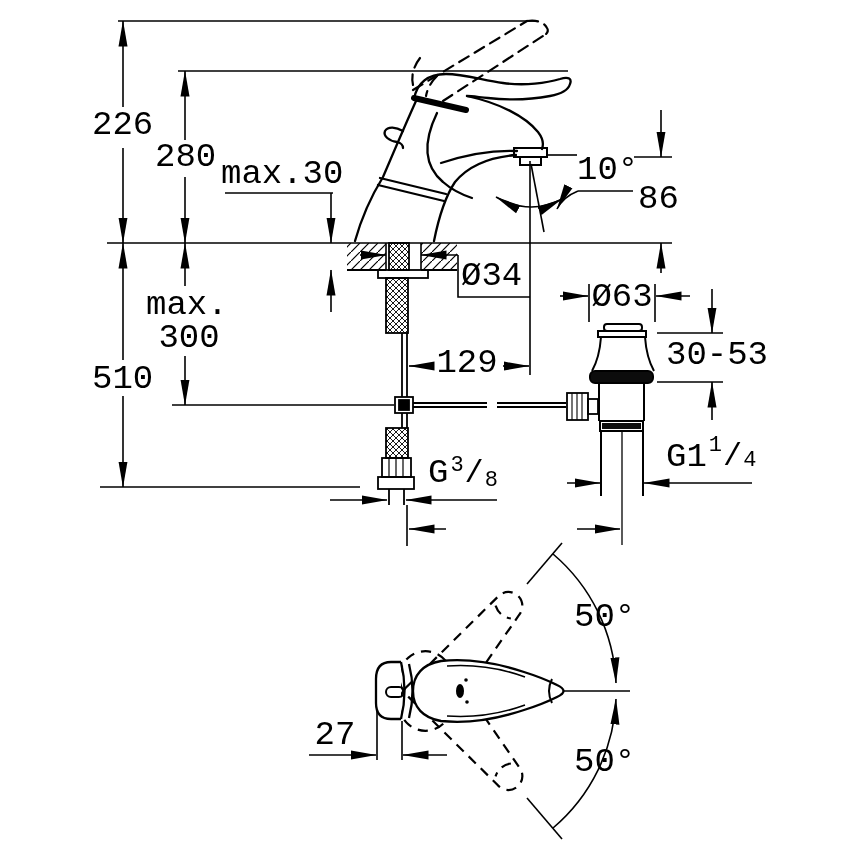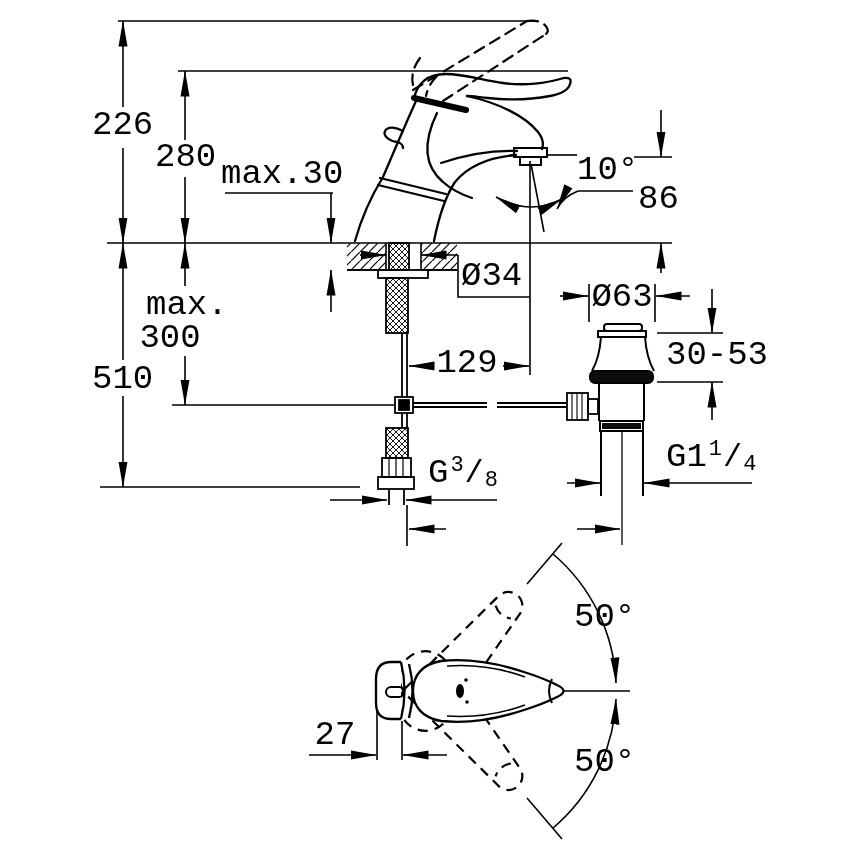--- a/index.html
+++ b/index.html
@@ -211,35 +211,35 @@
 </svg>
 
 <div class="label r" style="left:92px;top:108px;width:58px;">226</div>
 <div class="label r" style="left:155px;top:140px;width:58px;">280</div>
 <div class="label c" style="left:221px;top:157px;width:112px;text-align:right;">max.30</div>
 <div class="label" style="left:577px;top:153px;">10°</div>
 <div class="label" style="left:638px;top:182px;">86</div>
 <div class="label" style="left:461px;top:259px;">Ø34</div>
 <div class="label c" style="left:588px;top:280px;width:68px;">Ø63</div>
 <div class="label c" style="left:146px;top:288px;width:78px;">max.</div>
-<div class="label c" style="left:131px;top:321px;width:78px;">300</div>
+<div class="label c" style="left:150px;top:321px;width:78px;">300</div>
 <div class="label r" style="left:92px;top:362px;width:58px;">510</div>
 <div class="label c" style="left:436px;top:346px;width:62px;">129</div>
 <div class="label" style="left:666px;top:338px;">30-53</div>
 <div class="label" style="left:574px;top:600px;">50°</div>
 <div class="label" style="left:574px;top:745px;">50°</div>
 <div class="label c" style="left:312px;top:718px;width:46px;">27</div>
 
 <div class="label thread" style="left:428px;top:456px;">
   <span>G</span>
       <span class="sup">3</span>
       <span class="slash">/</span>
       <span class="sub">8</span>
 </div>
 
-<div class="label thread" style="left:666px;top:440px;">
+<div class="label thread" style="left:666px;top:440px;align-items:flex-end;">
   <span>G1</span>
       <span class="sup">1</span>
       <span class="slash">/</span>
       <span class="sub">4</span>
 </div>
 
 </div>
 
 </body></html>

